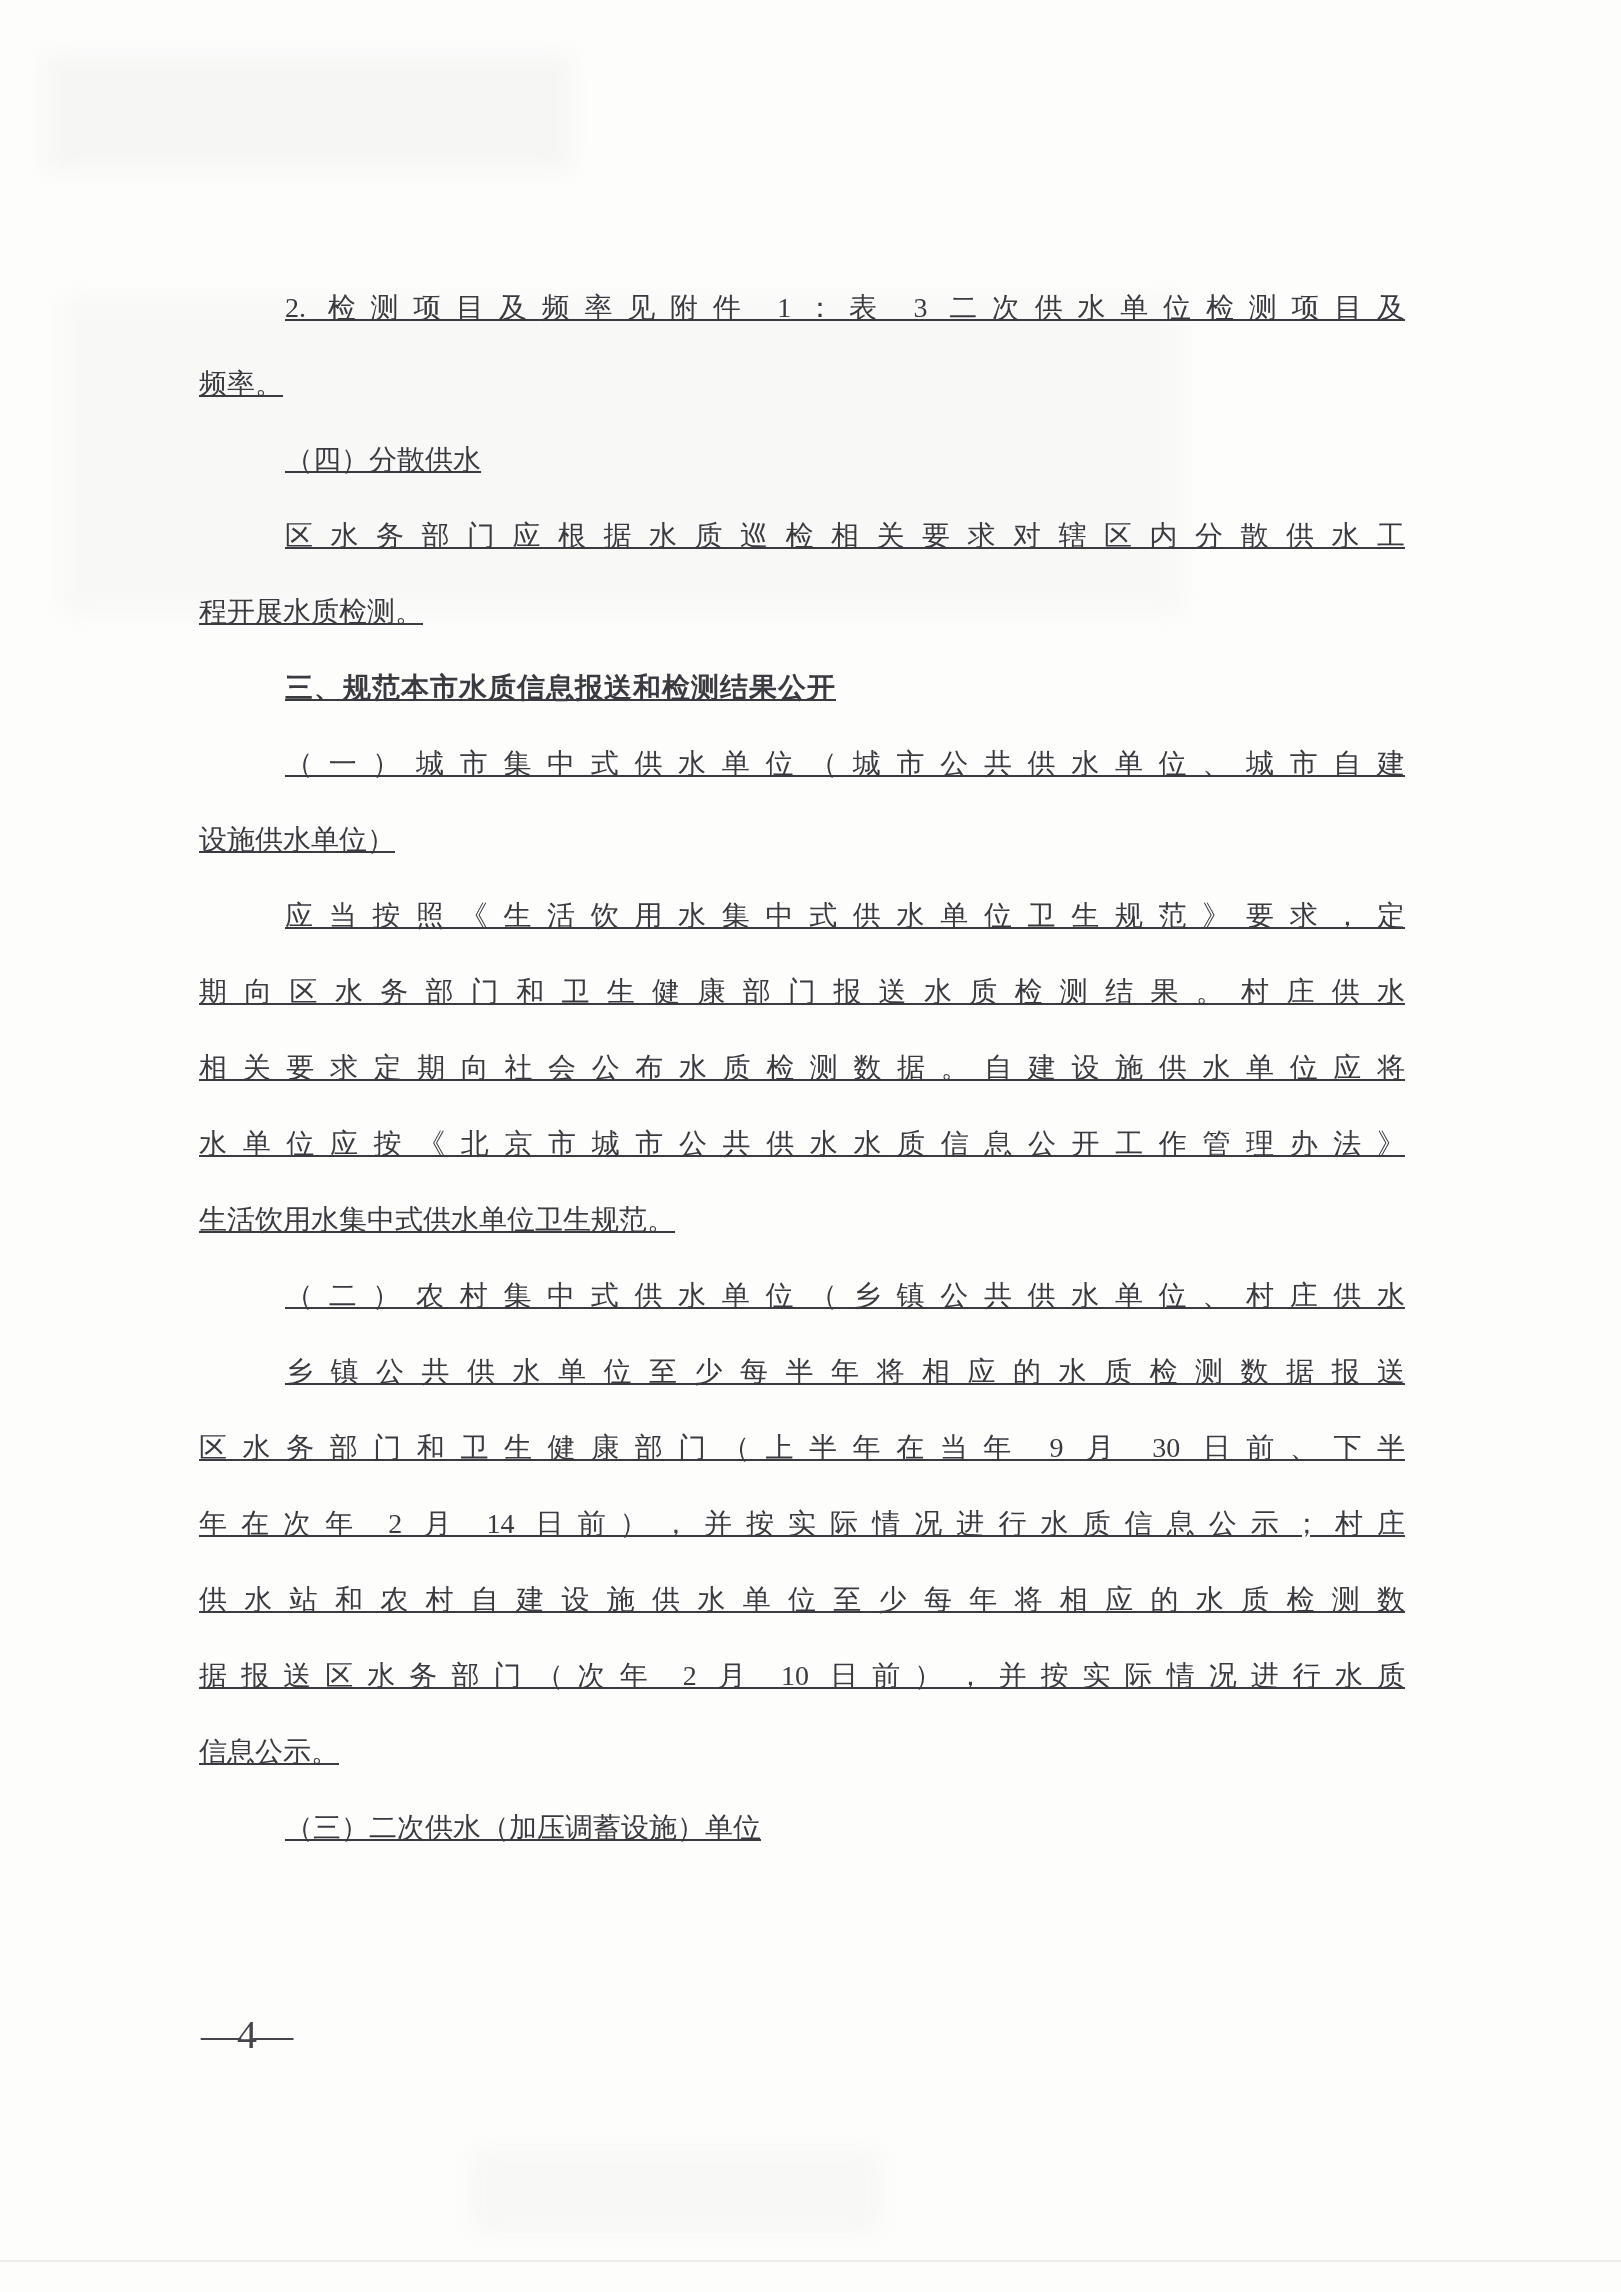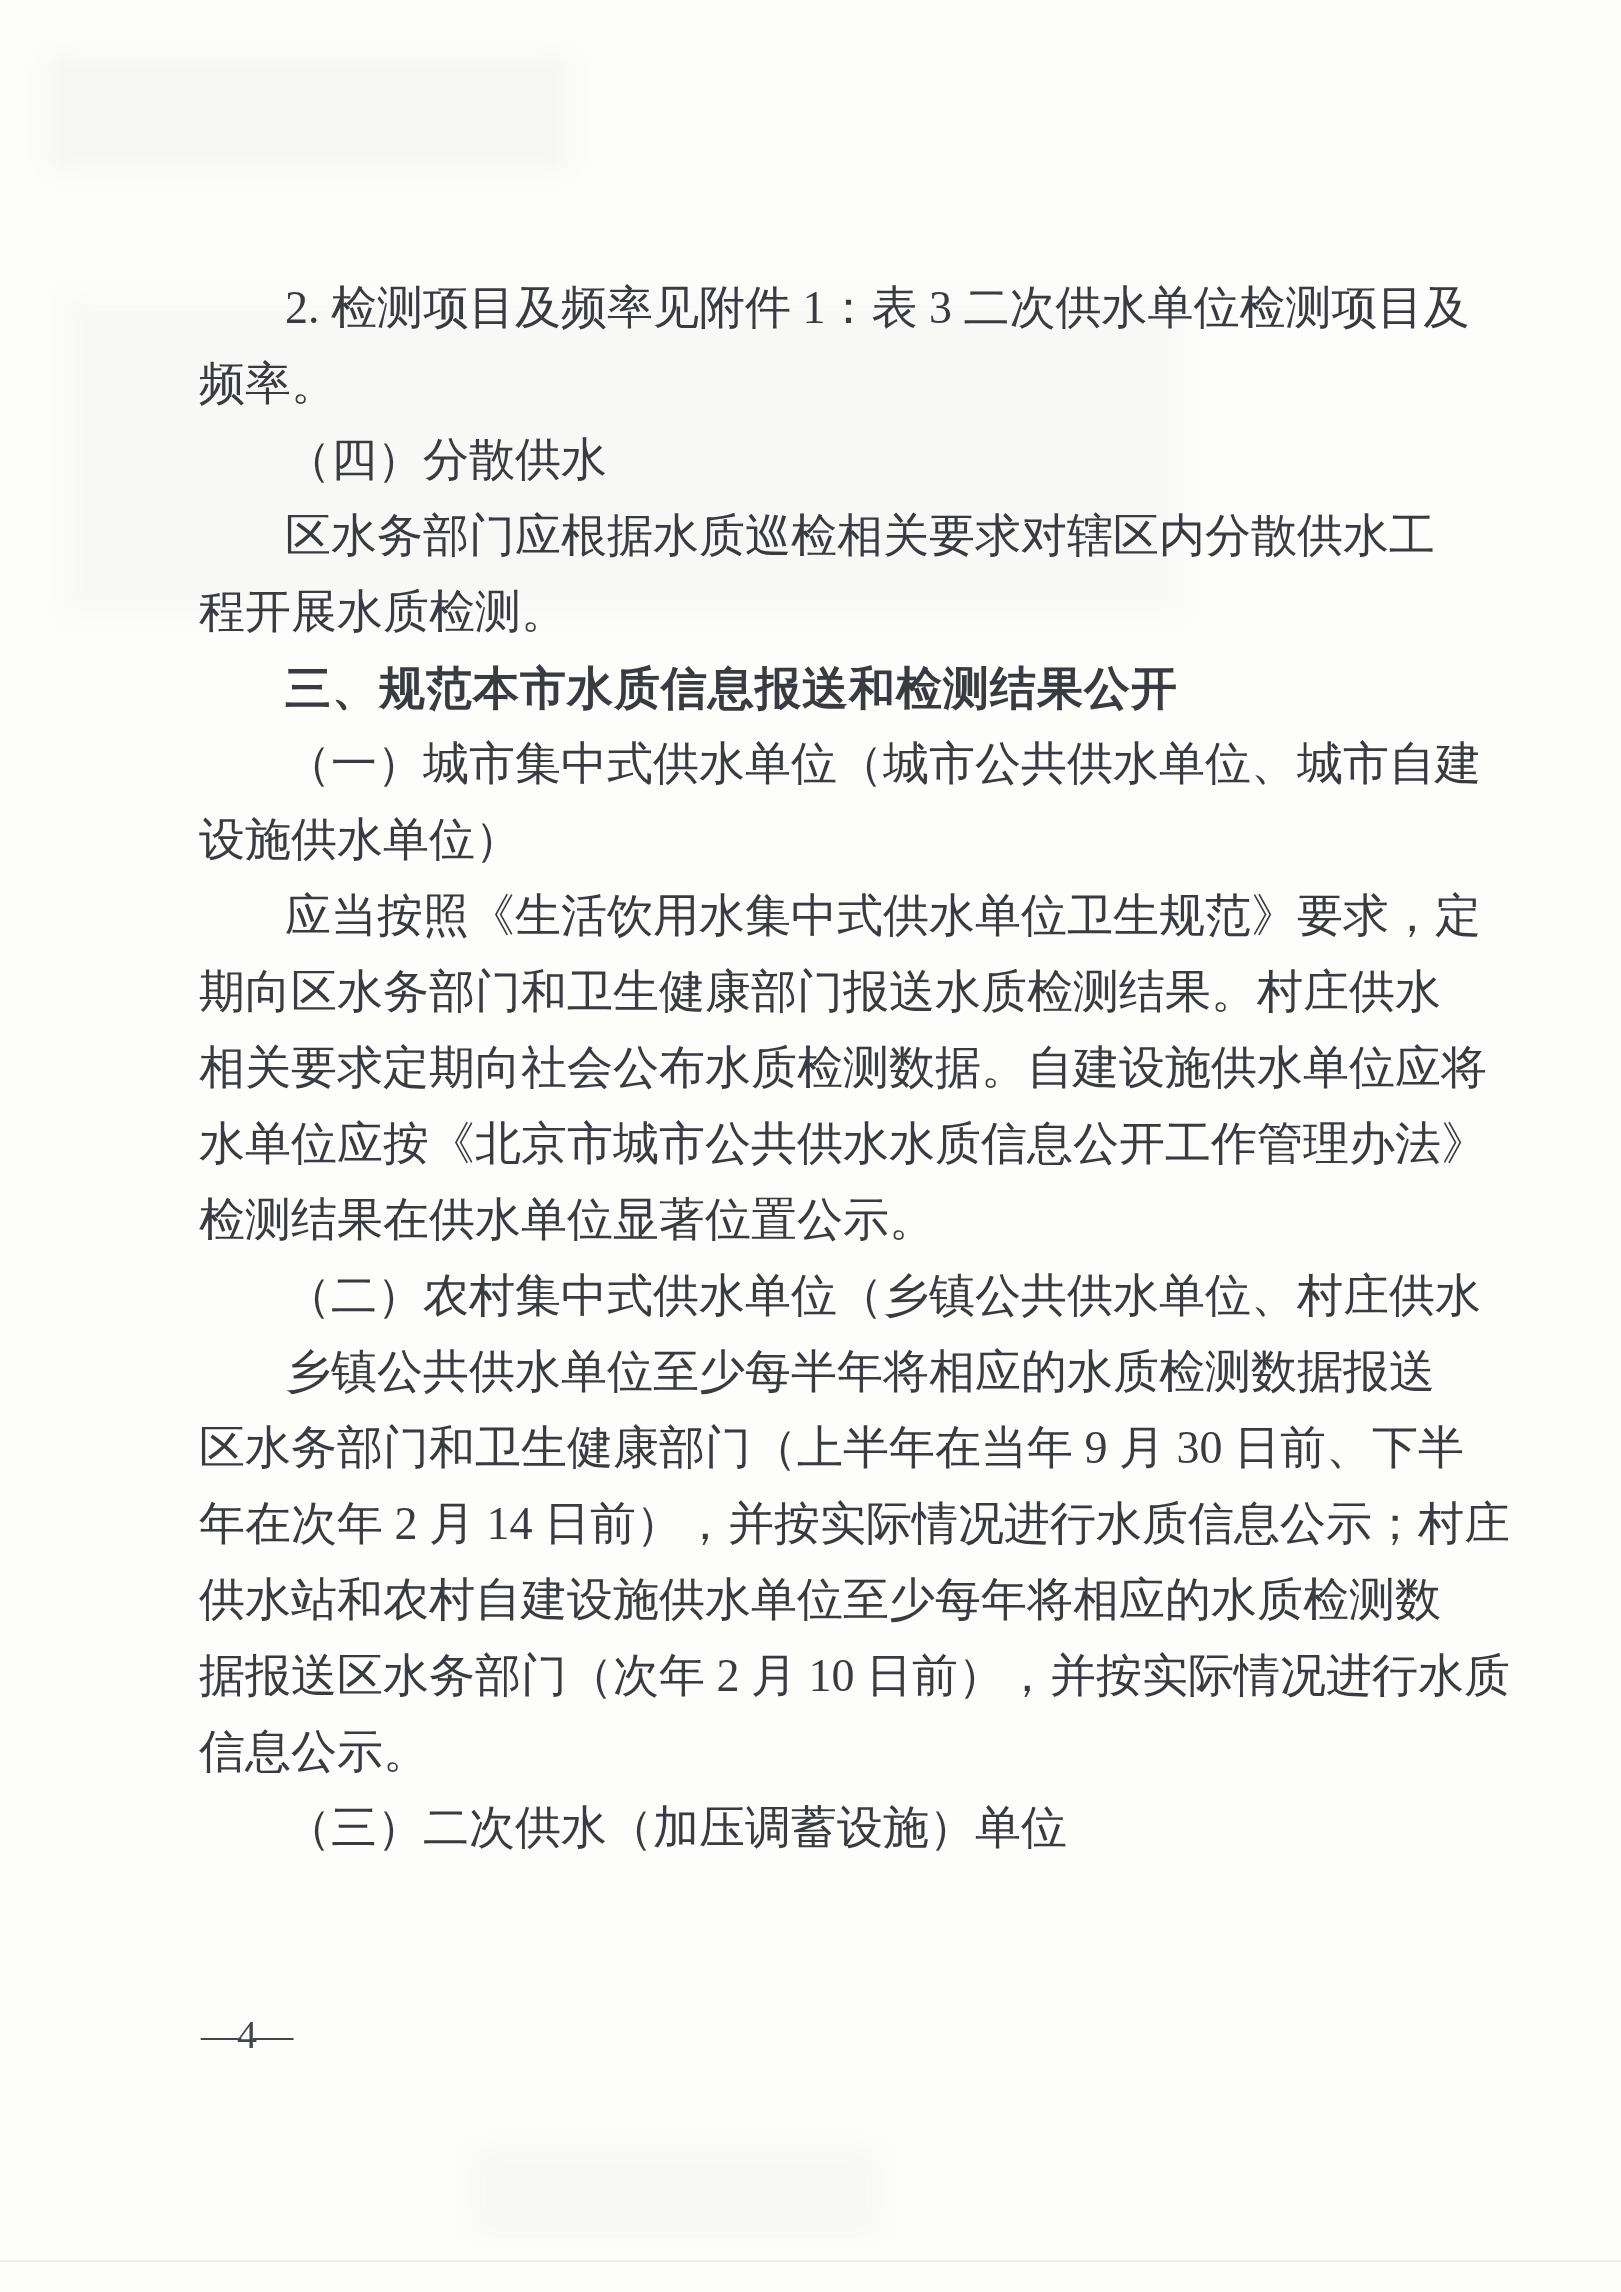--- a/index.html
+++ b/index.html
@@ -26,22 +26,23 @@
     position: absolute;
     left: 0; top: 2260px;
     width: 100%; height: 2px;
     background: #eeefec;
   }
   .text-block {
     position: absolute;
     left: 199px;
     top: 270px;
     width: 1206px;
-    font-size: 46px;
+    font-size: 28px;
     line-height: 76px;
+    text-decoration: underline;
   }
   .text-block p {
     margin: 0;
     height: 76px;
     white-space: nowrap;
   }
   .ind { text-indent: 86px; }
   .just {
     text-align: justify;
     text-align-last: justify;
@@ -77,21 +78,21 @@
     <p class="ind">（四）分散供水</p>
     <p class="ind just">区水务部门应根据水质巡检相关要求对辖区内分散供水工</p>
     <p>程开展水质检测。</p>
     <p class="ind bold">三、规范本市水质信息报送和检测结果公开</p>
     <p class="ind just">（一）城市集中式供水单位（城市公共供水单位、城市自建</p>
     <p>设施供水单位）</p>
     <p class="ind just">应当按照《生活饮用水集中式供水单位卫生规范》要求，定</p>
     <p class="just">期向区水务部门和卫生健康部门报送水质检测结果。村庄供水</p>
     <p class="just">相关要求定期向社会公布水质检测数据。自建设施供水单位应将</p>
     <p class="just">水单位应按《北京市城市公共供水水质信息公开工作管理办法》</p>
-    <p>检测结果在供水单位显著位置公示。</p>
+    <p>生活饮用水集中式供水单位卫生规范。</p>
     <p class="ind just">（二）农村集中式供水单位（乡镇公共供水单位、村庄供水</p>
     <p class="ind just">乡镇公共供水单位至少每半年将相应的水质检测数据报送</p>
     <p class="just">区水务部门和卫生健康部门（上半年在当年 9 月 30 日前、下半</p>
     <p class="just">年在次年 2 月 14 日前），并按实际情况进行水质信息公示；村庄</p>
     <p class="just">供水站和农村自建设施供水单位至少每年将相应的水质检测数</p>
     <p class="just">据报送区水务部门（次年 2 月 10 日前），并按实际情况进行水质</p>
     <p>信息公示。</p>
     <p class="ind">（三）二次供水（加压调蓄设施）单位</p>
   </div>
 

